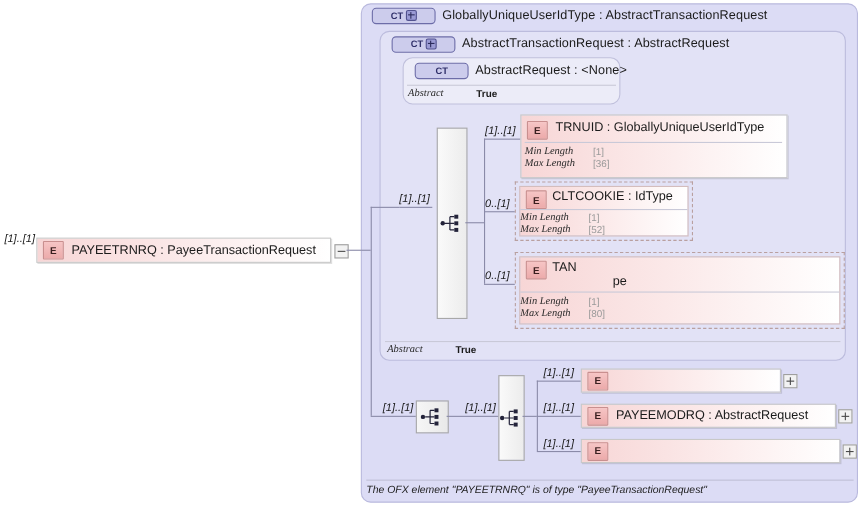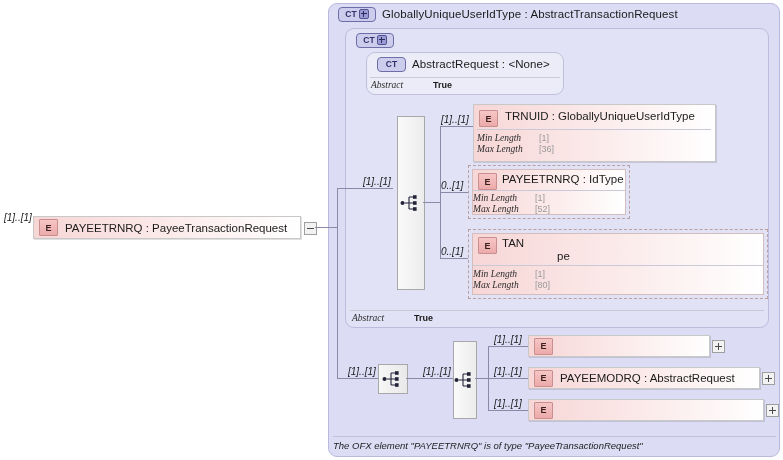--- a/index.html
+++ b/index.html
@@ -42,21 +42,21 @@
   }
 
   
   .ct-badge{
     display:inline-flex;align-items:center;justify-content:center;
     height:13px;min-width:28px;
     border:1.2px solid #6d6da8;
     border-radius:4px;
     background:#ccccec;
     font-size:8.5px;font-weight:bold;color:#30306a;
-    padding:0 4px;
+    padding:0 14px;
     line-height:1;
   }
   .ct-badge .plusglyph{
     display:inline-block;
     width:8px;height:8px;
     margin-left:2px;
     background:#9a9ad4;
     border:1px solid #52528f;
     border-radius:2px;
     position:relative;
@@ -193,20 +193,21 @@
   </div>
 
   <div class="abs ct-box inner" style="left:345px;top:28px;width:424px;height:300px;">
   </div>
 
   <div class="abs ct-head" style="left:350px;top:30px;height:20px;">
     <span class="ct-badge">
       <span>CT</span>
         <i class="plusglyph"></i>
     </span>
+    <span class="ct-title">AbstractTransactionRequest : AbstractRequest</span>
   </div>
 
   <div class="hr-line" style="left:350px;top:310px;width:414px;"></div>
   <div class="attr-row" style="left:352px;top:313px;">
     <span class="attr-name">Abstract</span>
     <span class="attr-val">True</span>
   </div>
 
   <div class="abs simple-box" style="left:366px;top:52px;width:198px;height:43px;"></div>
 
@@ -272,21 +273,21 @@
     <span class="attr-name">Max Length</span>
     <span class="attr-val brk">[36]</span>
   </div>
 
   <div class="ln h" style="left:440px;top:192px;width:28px;"></div>
   <div class="card" style="left:441px;top:180px;">0..[1]</div>
 
   <div class="abs el-box dashed-wrap" style="left:468px;top:165px;width:162px;height:54px;">
     <div class="el-inner"></div>
     <span class="e-badge" style="position:absolute;left:9px;top:7px;">E</span>
-    <span class="el-label" style="position:absolute;left:33px;top:7px;margin-left:0;">PAYEETRNRQ : IdType</span>
+    <span class="el-label" style="position:absolute;left:33px;top:7px;margin-left:0;">CLTCOOKIE : IdType</span>
   </div>
   <div class="hr-line" style="left:473px;top:190px;width:152px;"></div>
   <div class="attr-row" style="left:473px;top:193px;">
     <span class="attr-name">Min Length</span>
     <span class="attr-val brk">[1]</span>
   </div>
   <div class="attr-row" style="left:473px;top:204px;">
     <span class="attr-name">Max Length</span>
     <span class="attr-val brk">[52]</span>
   </div>

